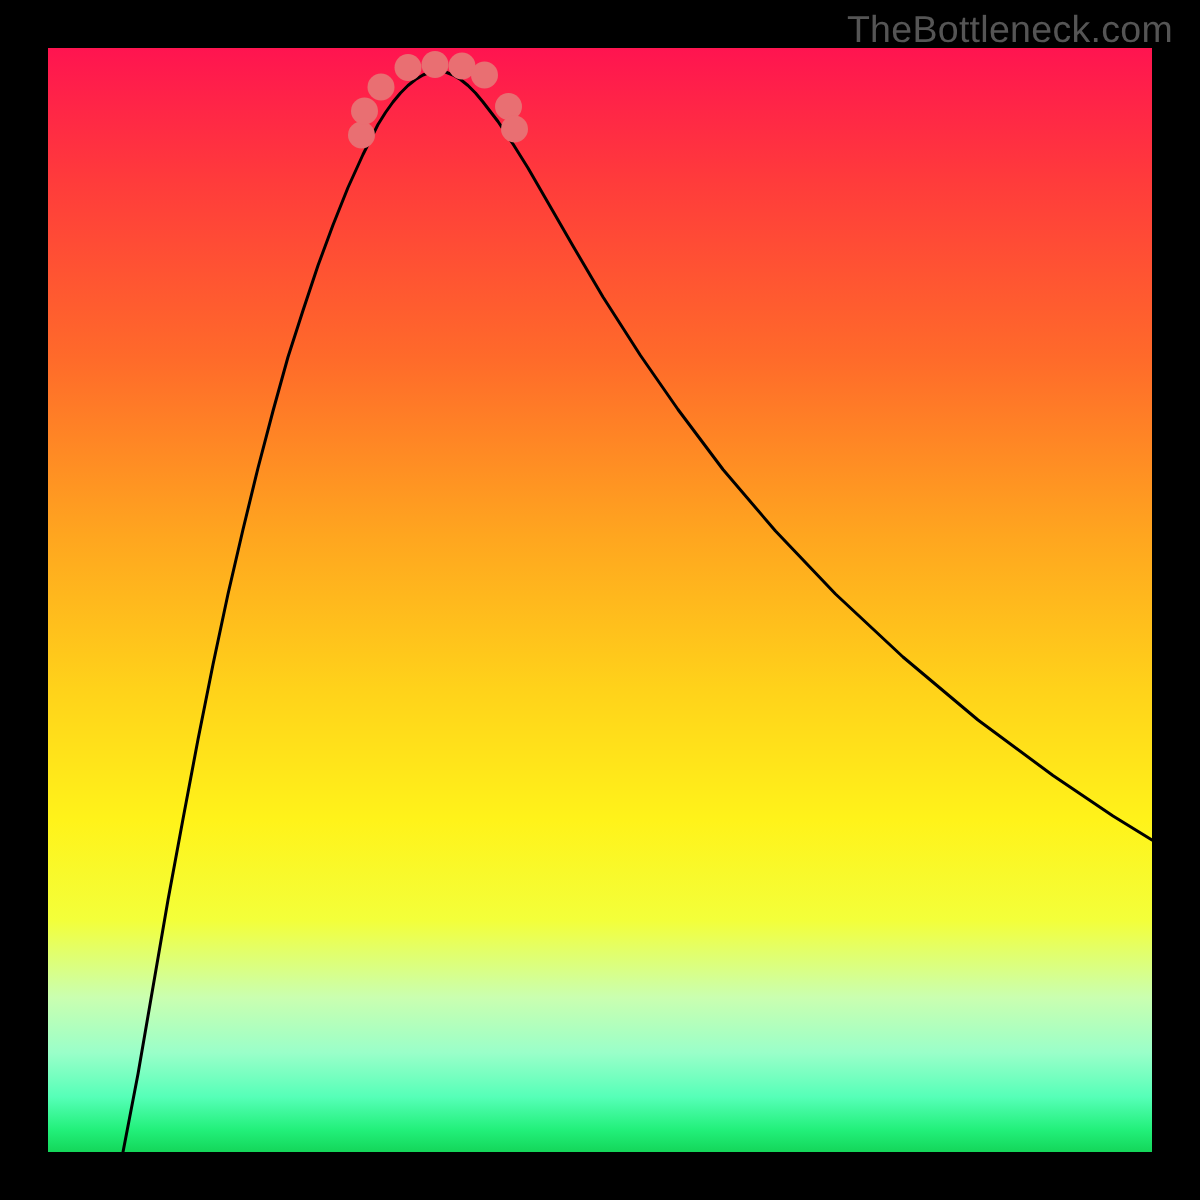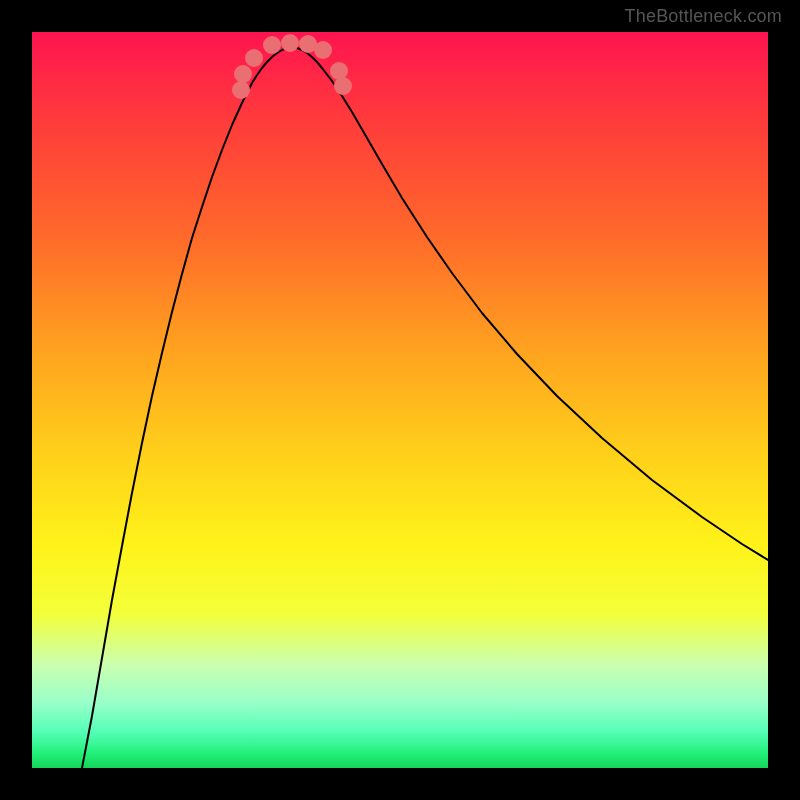--- a/index.html
+++ b/index.html
@@ -41,21 +41,21 @@
       #56ffb8 95%,
       #22f07a 98%,
       #14d659 100%
     );
   }
   .attribution {
     position: absolute;
     top: 6px;
     right: 18px;
     color: #555;
-    font-size: 18px;
+    font-size: 25px;
     font-weight: 500;
     letter-spacing: 0.2px;
   }
   svg.curve {
     position: absolute;
     inset: 0;
   }
 </style>
 </head>
 <body>

